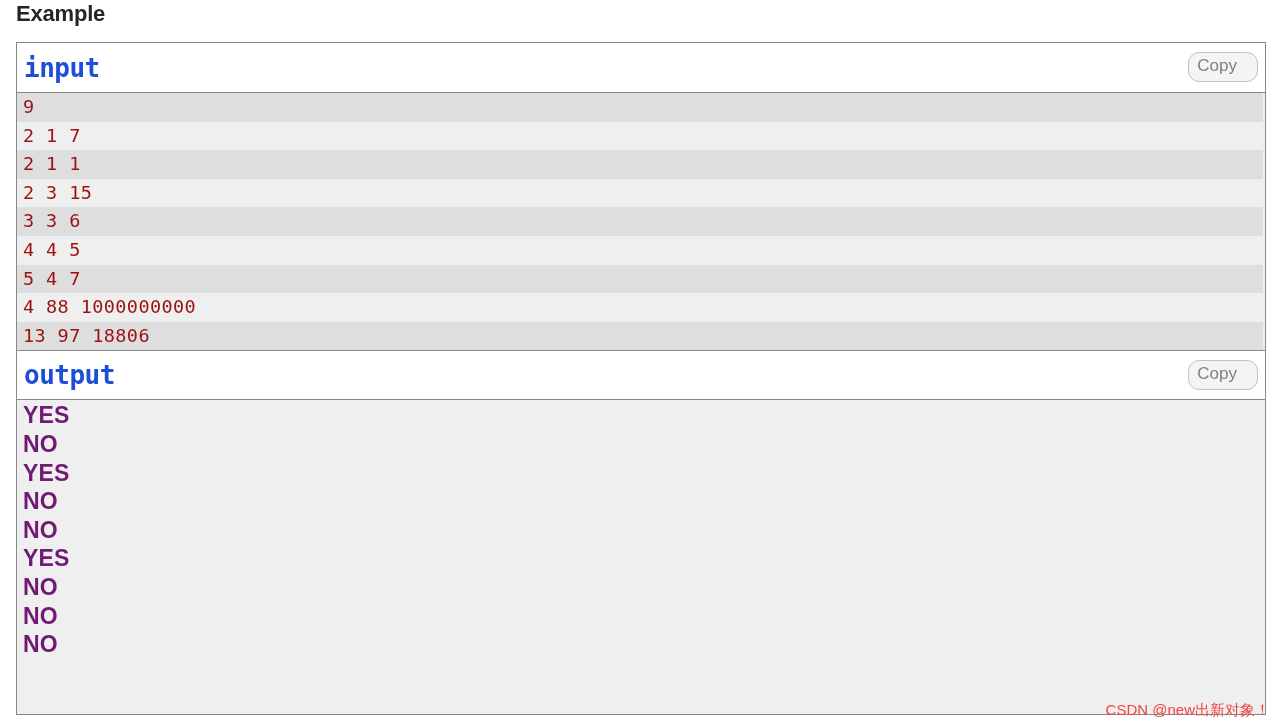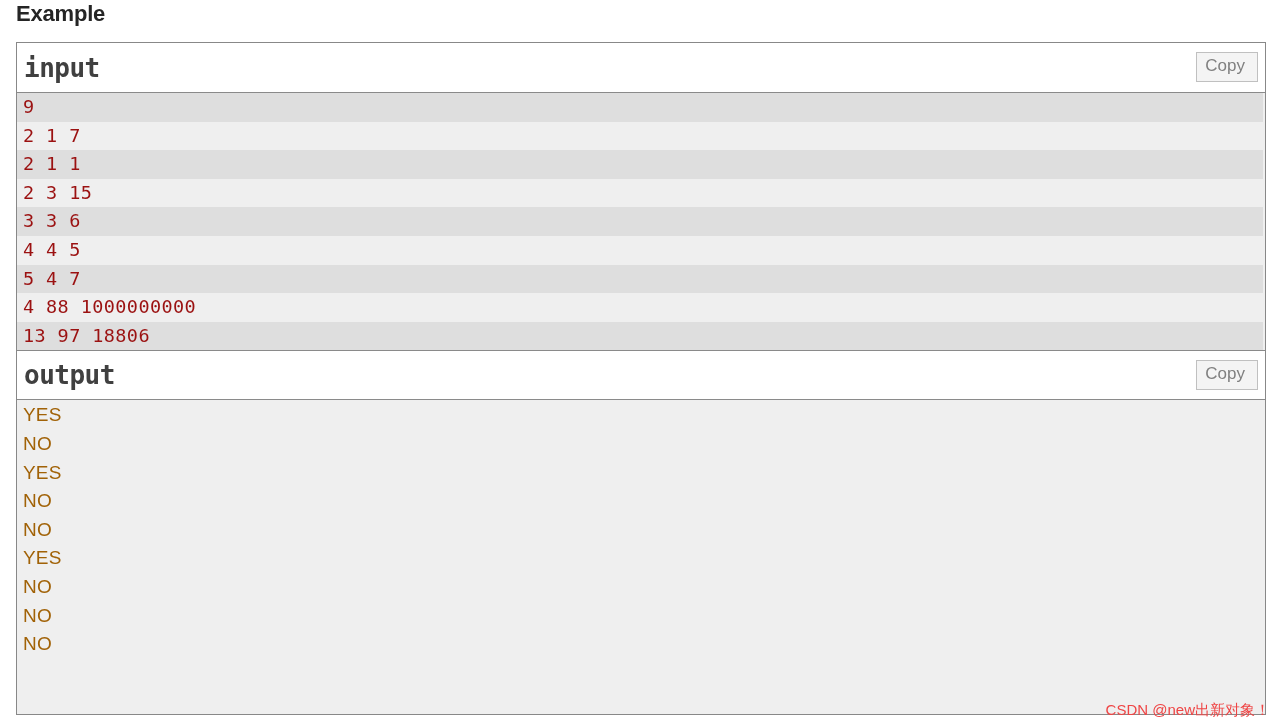--- a/index.html
+++ b/index.html
@@ -50,36 +50,36 @@
     display: flex;
     align-items: center;
   }
   .io-header.output-header {
     border-top: 1px solid #8a8a8a;
   }
   .io-title {
     font-family: "DejaVu Sans Mono", "Liberation Mono", monospace;
     font-size: 26px;
     font-weight: bold;
-    color: #404040;
+    color: #1d4ed8;
     margin-left: 7px;
     line-height: 30px;
     letter-spacing: -0.5px;
   }
   .copy-btn {
     position: absolute;
     right: 7px;
     top: 9px;
     font-family: "Liberation Sans", sans-serif;
     font-size: 17px;
     color: #808080;
     background: #f4f4f4;
     border: 1px solid #c0c0c0;
-    border-radius: 0;
-    padding: 2px 12px 4px 8px;
+    border-radius: 11px;
+    padding: 2px 20px 4px 8px;
     line-height: 22px;
     cursor: pointer;
   }
   .pre-block {
     background: #efefef;
     margin: 0;
     padding: 0;
   }
   .code-line {
     font-family: "DejaVu Sans Mono", "Liberation Mono", monospace;
@@ -98,28 +98,29 @@
   }
   .input-block .code-line:nth-child(even) {
     background: #efefef;
   }
   .output-block {
     background: #efefef;
     padding-top: 1px;
   }
   .output-line {
     font-family: "Liberation Sans", sans-serif;
-    font-size: 19px;
-    color: #a16207;
+    font-size: 23px;
+    color: #701a75;
     line-height: 28.6px;
     height: 28.6px;
     padding-left: 6px;
     white-space: pre;
     background: #efefef;
     letter-spacing: 0.2px;
+    font-weight: bold;
   }
   .watermark {
     position: absolute;
     right: 12px;
     bottom: 3px;
     font-family: "Liberation Sans", sans-serif;
     font-size: 15px;
     color: #ef4444;
     white-space: nowrap;
     pointer-events: none;

